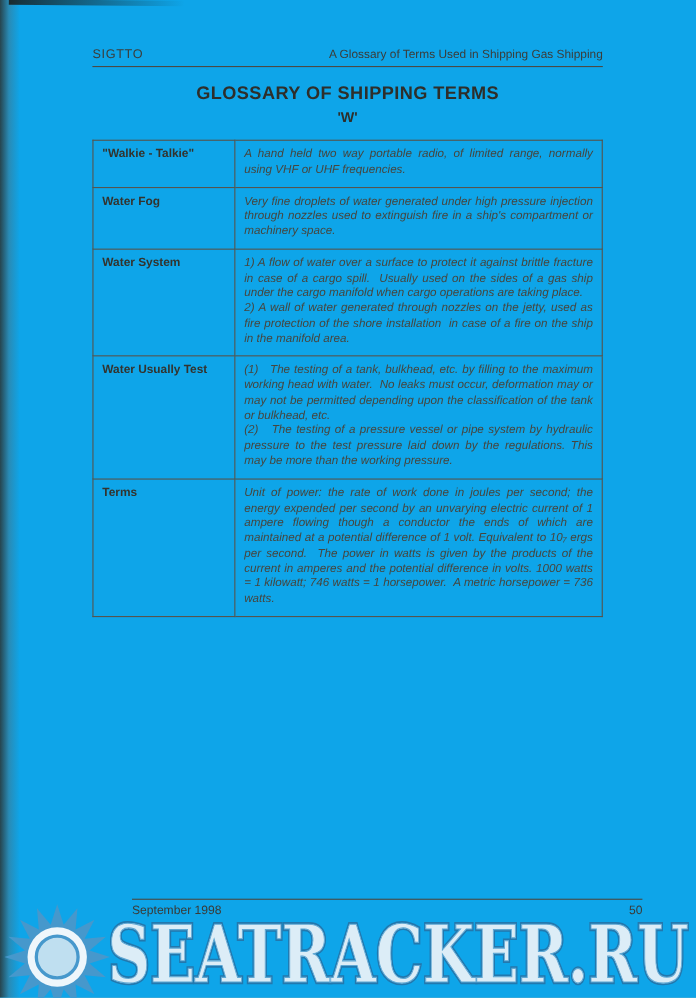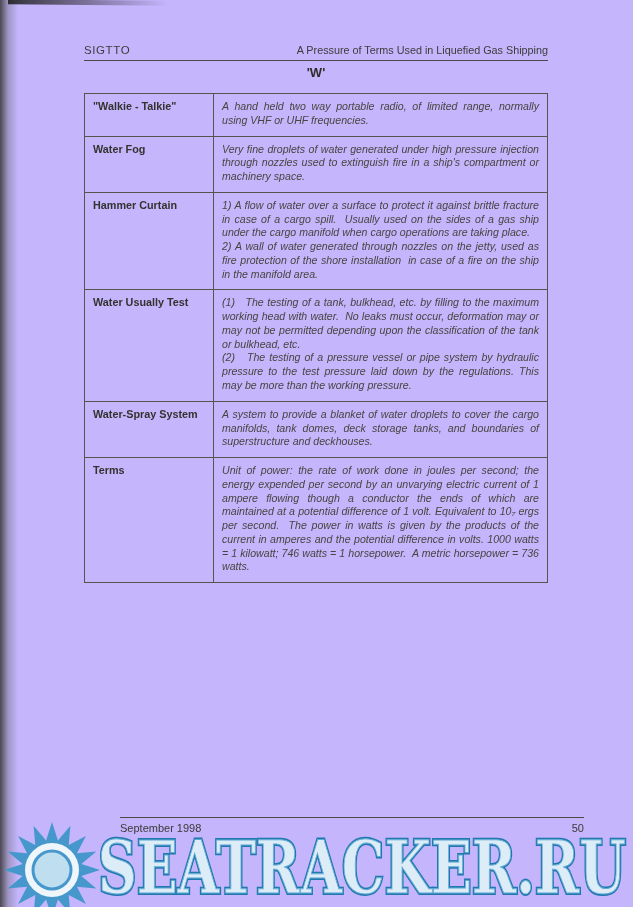--- a/index.html
+++ b/index.html
@@ -5,21 +5,21 @@
   * { margin:0; padding:0; box-sizing:border-box; }
   html, body { width:633px; height:907px; }
   body {
     background:#b9bab3;
     font-family:"Liberation Sans", sans-serif;
     overflow:hidden;
   }
   .scan {
     position:relative;
     width:633px; height:907px;
-    background:#c4b5fd;
+    background:#0ea5e9;
     overflow:hidden;
   }
   .edge-left {
     position:absolute; left:0; top:0; bottom:0; width:18px;
     background:linear-gradient(to right, rgba(45,45,40,0.8), rgba(90,90,85,0.35) 45%, rgba(0,0,0,0));
   }
   .edge-top {
     position:absolute; left:8px; top:0; width:160px; height:5px;
     background:linear-gradient(to right, rgba(25,25,22,0.85), rgba(25,25,22,0));
     transform:rotate(0.5deg);
@@ -78,48 +78,45 @@
 </head>
 <body>
 
 <div class="scan">
   <div class="edge-left"></div>
   <div class="edge-top"></div>
 
   <div class="content">
     <div class="hdr">
       <span class="hdr-left">SIGTTO</span>
-      <span class="hdr-right">A Pressure of Terms Used in Liquefied Gas Shipping</span>
+      <span class="hdr-right">A Glossary of Terms Used in Shipping Gas Shipping</span>
     </div>
 
+    <div class="title">GLOSSARY OF SHIPPING TERMS</div>
     <div class="subtitle">'W'</div>
 
     <table class="glossary">
       <tbody>
         <tr>
           <td class="term">"Walkie - Talkie"</td>
           <td class="def">A hand held two way portable radio, of limited range, normally using VHF or UHF frequencies.</td>
         </tr>
         <tr>
           <td class="term">Water Fog</td>
           <td class="def">Very fine droplets of water generated under high pressure injection through nozzles used to extinguish fire in a ship's compartment or machinery space.</td>
         </tr>
         <tr>
-          <td class="term">Hammer Curtain</td>
+          <td class="term">Water System</td>
           <td class="def">1) A flow of water over a surface to protect it against brittle fracture in case of a cargo spill.&nbsp; Usually used on the sides of a gas ship under the cargo manifold when cargo operations are taking place.
 2) A wall of water generated through nozzles on the jetty, used as fire protection of the shore installation&nbsp; in case of a fire on the ship in the manifold area.</td>
         </tr>
         <tr>
           <td class="term">Water Usually Test</td>
           <td class="def">(1)&nbsp;&nbsp; The testing of a tank, bulkhead, etc. by filling to the maximum working head with water.&nbsp; No leaks must occur, deformation may or may not be permitted depending upon the classification of the tank or bulkhead, etc.
 (2)&nbsp;&nbsp; The testing of a pressure vessel or pipe system by hydraulic pressure to the test pressure laid down by the regulations. This may be more than the working pressure.</td>
-        </tr>
-        <tr>
-          <td class="term">Water-Spray System</td>
-          <td class="def">A system to provide a blanket of water droplets to cover the cargo manifolds, tank domes, deck storage tanks, and boundaries of superstructure and deckhouses.</td>
         </tr>
         <tr>
           <td class="term">Terms</td>
           <td class="def">Unit of power: the rate of work done in joules per second; the energy expended per second by an unvarying electric current of 1 ampere flowing though a conductor the ends of which are maintained at a potential difference of 1 volt. Equivalent to 10₇ ergs per second.&nbsp; The power in watts is given by the products of the current in amperes and the potential difference in volts. 1000 watts = 1 kilowatt; 746 watts = 1 horsepower.&nbsp; A metric horsepower = 736 watts.</td>
         </tr>
       </tbody>
     </table>
   </div>
 
   <div class="footer">

